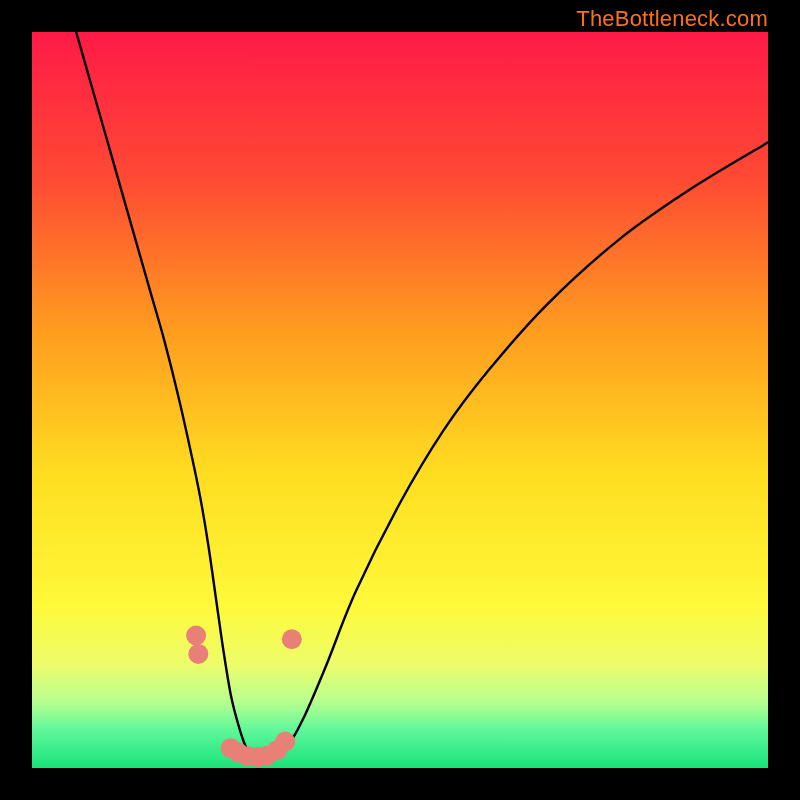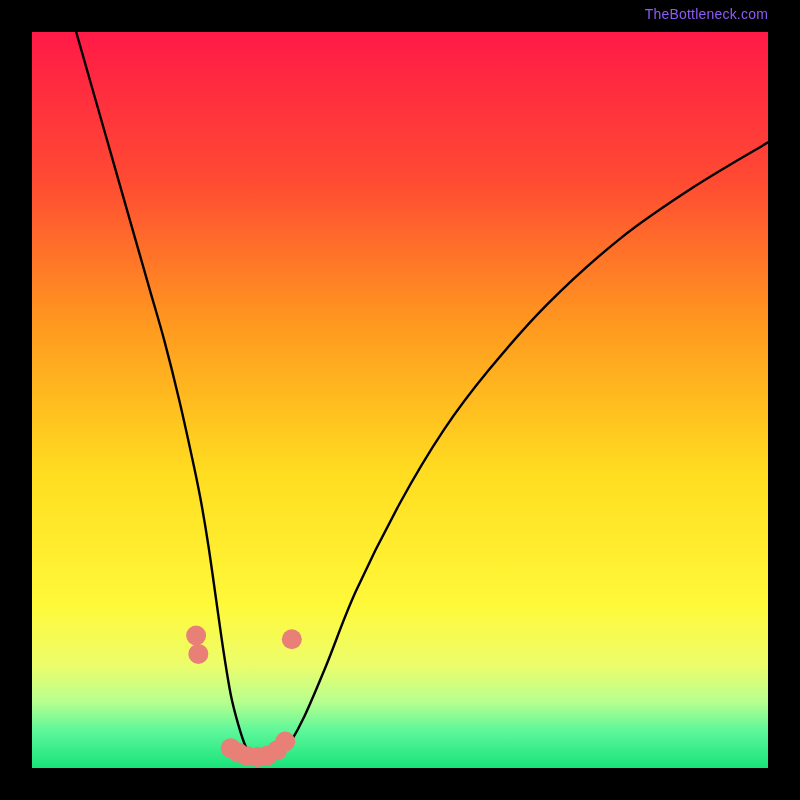--- a/index.html
+++ b/index.html
@@ -24,22 +24,22 @@
     top: 32px;
     left: 32px;
     width: 736px;
     height: 736px;
     overflow: hidden;
   }
   .watermark {
     position: absolute;
     top: 6px;
     right: 32px;
-    color: #8b5cf6;
-    font-size: 14px;
+    color: #f97316;
+    font-size: 22px;
     font-weight: 500;
     letter-spacing: 0.2px;
   }
   svg {
     display: block;
   }
 </style>
 </head>
 <body>
 

